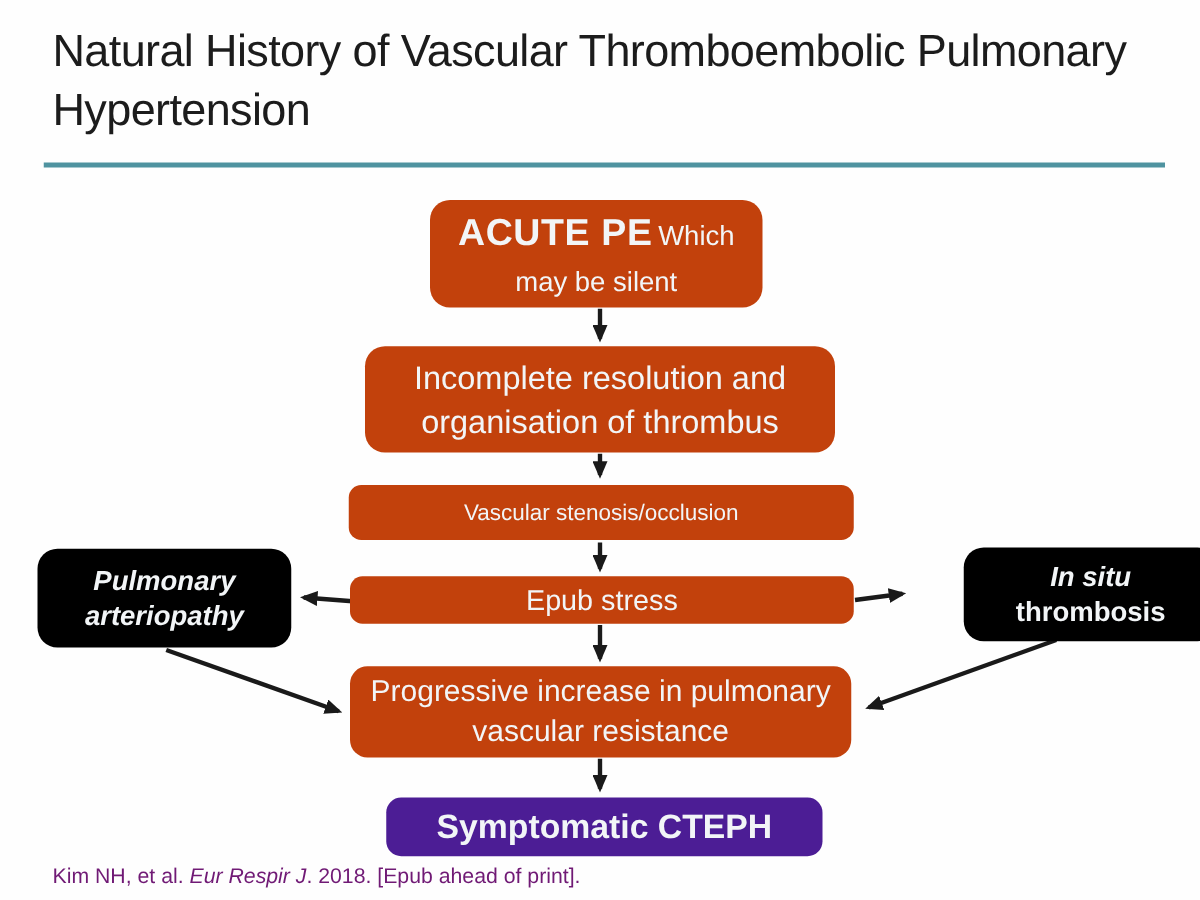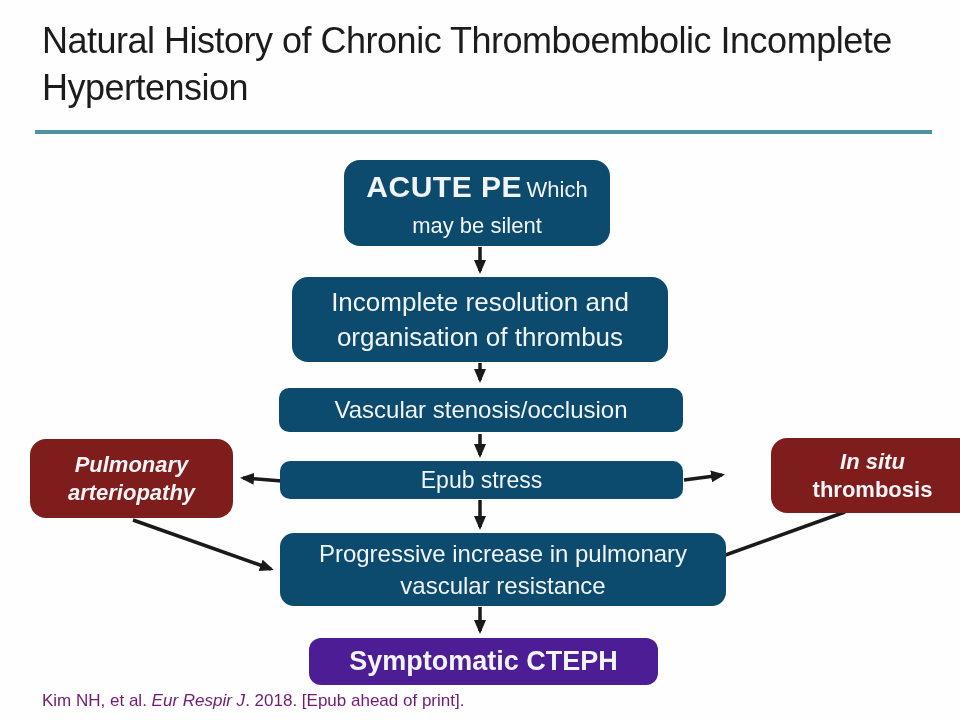--- a/index.html
+++ b/index.html
@@ -14,52 +14,52 @@
   }
   .rule{
     position:absolute;left:35px;top:130px;width:897px;height:4px;
     background:#4f93a0;
   }
   .arrows{position:absolute;left:0;top:0;width:960px;height:720px;pointer-events:none;}
   .node{
     position:absolute;display:flex;flex-direction:column;align-items:center;
     justify-content:center;text-align:center;color:#f2f5f7;box-sizing:border-box;
   }
-  .navy{background:#0c4a6e;}
-  .maroon{background:#7f1d1d;}
+  .navy{background:#c2410c;}
+  .maroon{background:#000000;}
   .blue{background:#4c1d95;}
   .node-acute{left:344px;top:160px;width:266px;height:86px;border-radius:16px;
     padding:4px 10px;display:block;line-height:34px;padding-top:10px;}
   .acute-big{font-size:30px;font-weight:700;letter-spacing:0.5px;}
   .acute-small{font-size:22px;}
   .node-incomplete{left:292px;top:277px;width:376px;height:85px;border-radius:16px;
     font-size:26px;line-height:35px;padding:0 4px;}
   .node-vascular{left:279px;top:388px;width:404px;height:44px;border-radius:10px;
-    font-size:24px;}
+    font-size:18px;}
   .node-shear{left:280px;top:461px;width:403px;height:38px;border-radius:10px;
     font-size:23px;}
-  .node-progressive{left:280px;top:533px;width:446px;height:73px;border-radius:14px;
+  .node-progressive{left:280px;top:533px;width:401px;height:73px;border-radius:14px;
     font-size:24px;line-height:32px;padding:0 4px;}
   .node-symptomatic{left:309px;top:638px;width:349px;height:47px;border-radius:12px;
     font-size:27px;font-weight:700;}
   .node-maroon-left{left:30px;top:439px;width:203px;height:79px;border-radius:16px;
     font-size:22px;font-weight:700;font-style:italic;line-height:28px;padding:0 8px;}
   .node-maroon-right{left:771px;top:438px;width:203px;height:75px;border-radius:16px;
     font-size:22px;font-weight:700;line-height:28px;padding:0 8px;}
   .italic{font-style:italic;}
   .citation{
     position:absolute;left:42px;top:691px;font-size:17px;color:#701a75;
   }
 </style>
 </head>
 <body>
 
 <div class="slide">
 
-  <div class="title">Natural History of Chronic Thromboembolic Incomplete Hypertension</div>
+  <div class="title">Natural History of Vascular Thromboembolic Pulmonary Hypertension</div>
   <div class="rule"></div>
 
   <svg class="arrows" width="960" height="720" viewBox="0 0 960 720" xmlns="http://www.w3.org/2000/svg">
     <defs>
       <marker id="ah" markerUnits="userSpaceOnUse" markerWidth="14" markerHeight="12" refX="11" refY="6" orient="auto">
         <path d="M0,0 L14,6 L0,12 z" fill="#1a1a1a"></path>
       </marker>
     </defs>
     <g stroke="#1a1a1a" stroke-width="3.5" fill="none">
       <line x1="480" y1="247" x2="480" y2="271" marker-end="url(#ah)"></line>

